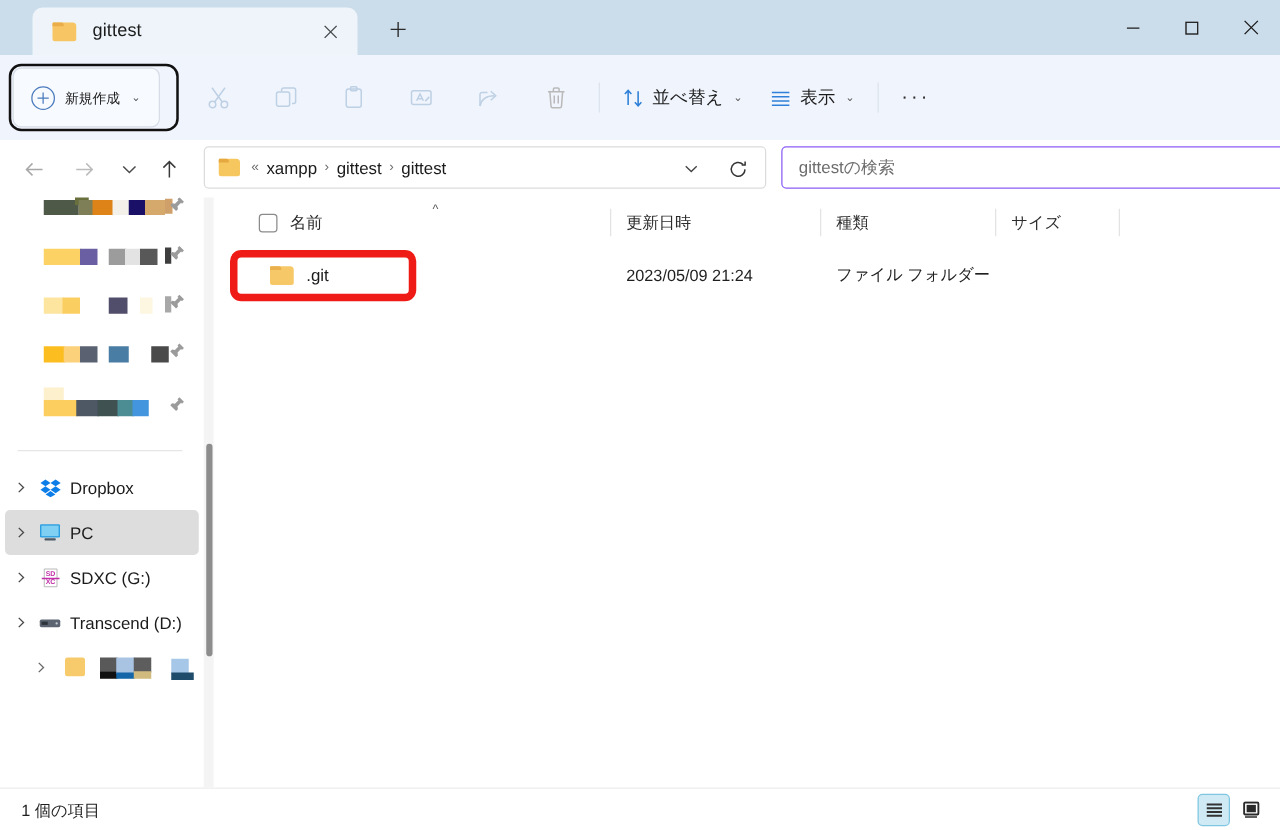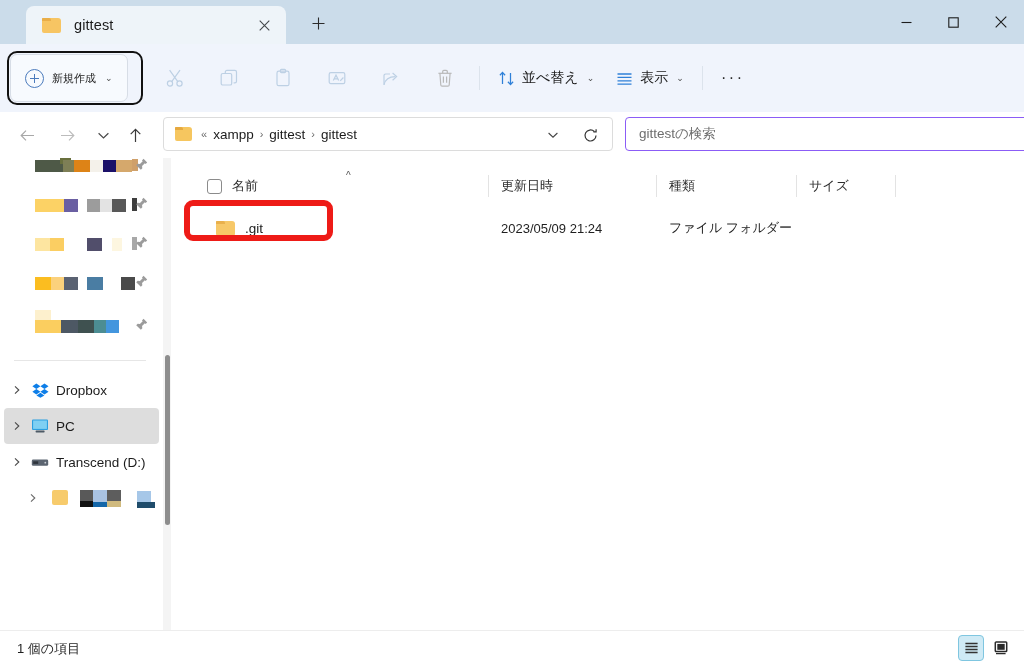--- a/index.html
+++ b/index.html
@@ -209,21 +209,21 @@
   .sb-pin { position: absolute; right: 10px; top: 9px; width: 14px; height: 14px; color: #9a9a9a; }
 
   
   .blk { position: absolute; }
   .sb-divider { position: absolute; left: 14px; width: 132px; height: 1px; background: #e6e6e6; }
 
   .sb-scrollbar { position: absolute; left: 163px; top: 158px; width: 8px; height: 472px; background: #f4f4f4; }
   .sb-thumb { position: absolute; left: 164.5px; width: 5px; background: #8d8d8d; border-radius: 3px; }
 
   
-  .content { position: absolute; left: 171px; top: 166px; width: 853px; height: 472px; background: #ffffff; }
+  .content { position: absolute; left: 171px; top: 158px; width: 853px; height: 472px; background: #ffffff; }
   .colhead { position: absolute; left: 0; top: 0; width: 853px; height: 40px; }
   .col {
     position: absolute; top: 0; height: 40px;
     display: flex; align-items: center;
     font-size: 13px; color: #2c2c2c;
   }
   .colsep { position: absolute; top: 9px; width: 1px; height: 22px; background: #e3e3e3; }
   .hdr-check {
     width: 15px; height: 15px; border: 1.2px solid #8b8b8b; border-radius: 3px;
     margin-right: 10px; flex: 0 0 auto;
@@ -545,20 +545,36 @@
           <span class="sb-ic">
             <svg width="18" height="16" viewBox="0 0 18 16">
               <rect x="1" y="1.4" width="16" height="10.6" rx="1" fill="#2c9fe0"></rect>
               <rect x="2.1" y="2.5" width="13.8" height="8.4" fill="#7fd0f3"></rect>
               <rect x="4.6" y="12.6" width="9" height="1.8" rx="0.6" fill="#4d5a66"></rect>
             </svg>
           </span>
           <span class="sb-label">PC</span>
         </div>
 
+        <div class="sbrow" style="height:36px">
+          <span class="sb-chev">
+            <svg width="10" height="10" viewBox="0 0 10 10" fill="none" stroke="#4a4a4a" stroke-width="1.1">
+                <path d="M3 1.3 L6.8 5 L3 8.7"></path>
+              </svg>
+          </span>
+          <span class="sb-ic">
+            <svg width="17" height="17" viewBox="0 0 17 17">
+              <path d="M3.4 1.2 H13.6 V15.4 H3.4 Z" fill="#ffffff" stroke="#b9b9b9" stroke-width="0.8"></path>
+              <text x="8.4" y="7.2" font-size="5.6" fill="#c02ea8" text-anchor="middle" font-weight="bold" font-family="'Liberation Sans',sans-serif">SD</text>
+              <text x="8.4" y="13.2" font-size="5.6" fill="#c02ea8" text-anchor="middle" font-weight="bold" font-family="'Liberation Sans',sans-serif">XC</text>
+              <path d="M1.4 8.8 L15.6 8.8" stroke="#c02ea8" stroke-width="1.1"></path>
+            </svg>
+          </span>
+          <span class="sb-label">SDXC (G:)</span>
+        </div>
 
         <div class="sbrow" style="height:36px">
           <span class="sb-chev">
             <svg width="10" height="10" viewBox="0 0 10 10" fill="none" stroke="#4a4a4a" stroke-width="1.1">
                 <path d="M3 1.3 L6.8 5 L3 8.7"></path>
               </svg>
           </span>
           <span class="sb-ic">
             <svg width="18" height="13" viewBox="0 0 18 13">
               <rect x="0.8" y="3.6" width="16.4" height="6.2" rx="1.4" fill="#5b6470"></rect>

